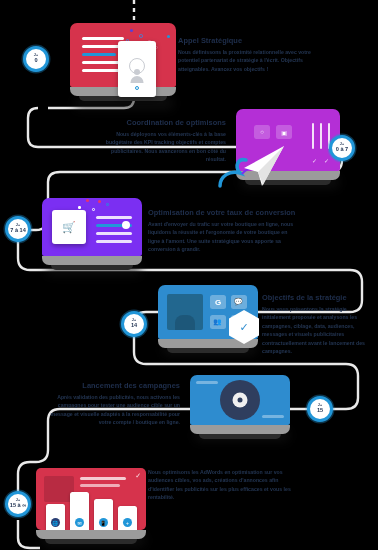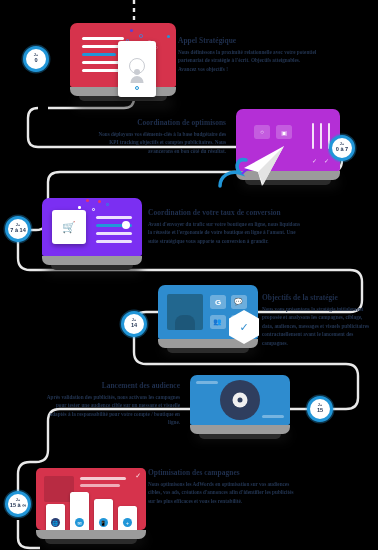--- a/index.html
+++ b/index.html
@@ -38,21 +38,21 @@
   .badge .b-top {
     font-size: 3.6px; font-weight: 700; color: #1d3050;
     letter-spacing: .1px;
   }
   .badge .b-bot {
     font-size: 5.6px; font-weight: 700; color: #1d3050;
     margin-top: .5px; white-space: nowrap;
   }
 
   
-  .txt { position: absolute; z-index: 20; font-family: Liberation Serif, serif; }
+  .txt { position: absolute; z-index: 20; }
   .txt h3 {
     font-size: 7.4px; font-weight: 700; color: #1f2f4d;
     letter-spacing: .05px; margin-bottom: 3px;
     filter: blur(.35px);
   }
   .txt p {
     font-size: 5.2px; font-weight: 700; color: #233552;
     line-height: 1.62; filter: blur(.4px);
   }
   .txt.right { text-align: right; }
@@ -238,21 +238,21 @@
       <div class="confetti" style="left:56px;top:2px;width:3px;height:3px;background:#e8336b;"></div>
       <div class="confetti" style="left:64px;top:5px;width:3px;height:3px;border:1px solid #2196d8;background:none;"></div>
       <div class="confetti" style="left:36px;top:8px;width:2.5px;height:2.5px;background:#fff;"></div>
       <div class="confetti" style="left:50px;top:10px;width:2.5px;height:2.5px;border:1px solid #fff;background:none;"></div>
     </div>
     <div class="base" style="width:100px;"></div>
     <div class="foot" style="width:82px;"></div>
   </div>
 
   <div class="txt" style="left:148px; top:208px; width:152px;">
-    <h3>Coordination de votre taux de conversion</h3>
+    <h3>Optimisation de votre taux de conversion</h3>
     <p>Avant d'envoyer du trafic sur votre boutique en ligne, nous liquidons la réussite et l'ergonomie de votre boutique en ligne à l'amont. Une suite stratégique vous apporte sa conversion à grandir.</p>
   </div>
 
   <div class="badge" style="left:121px; top:311px;">
     <span class="b-top">J+</span>
     <span class="b-bot">14</span>
   </div>
 
   <div class="shadow-dev" style="left:162px; top:342px; width:96px; height:14px;"></div>
   <div class="device" style="left:158px; top:285px; width:100px;">
@@ -294,21 +294,21 @@
       <div style="position:absolute;left:50%;top:50%;transform:translate(-50%,-50%);width:15px;height:15px;border-radius:50%;background:#f0f0f0;"></div>
       <div style="position:absolute;left:50%;top:50%;transform:translate(-50%,-50%);width:5px;height:5px;border-radius:50%;background:#2f3e5e;"></div>
       <div style="position:absolute;left:6px;top:6px;width:22px;height:3px;background:rgba(255,255,255,.35);border-radius:2px;"></div>
       <div style="position:absolute;left:72px;top:40px;width:22px;height:3px;background:rgba(255,255,255,.35);border-radius:2px;"></div>
     </div>
     <div class="base" style="width:100px;"></div>
     <div class="foot" style="width:82px;"></div>
   </div>
 
   <div class="txt right" style="left:44px; top:381px; width:136px;">
-    <h3>Lancement des audience</h3>
+    <h3>Lancement des campagnes</h3>
     <p>Après validation des publicités, nous activons les campagnes pour tester une audience cible sur un message et visuelle adaptés à la responsabilité pour votre compte / boutique en ligne.</p>
   </div>
 
   <div class="badge" style="left:5px; top:491px;">
     <span class="b-top">J+</span>
     <span class="b-bot">15 à ∞</span>
   </div>
 
   <div class="shadow-dev" style="left:42px; top:533px; width:104px; height:14px;"></div>
   <div class="device" style="left:36px; top:468px; width:110px;">
@@ -329,17 +329,16 @@
       </div>
       <div class="bar" style="left:82px; width:19px; height:24px;">
         <span class="iconchip" style="background:#2196d8;">+</span>
       </div>
     </div>
     <div class="base" style="width:110px;"></div>
     <div class="foot" style="width:92px;"></div>
   </div>
 
   <div class="txt" style="left:148px; top:468px; width:152px;">
-    <h3>Optimisation des campagnes</h3>
     <p>Nous optimisons les AdWords en optimisation sur vos audiences cibles, vos ads, créations d'annonces afin d'identifier les publicités sur les plus efficaces et vous les rentabilité.</p>
   </div>
 
 </div>
 
 </body></html>

